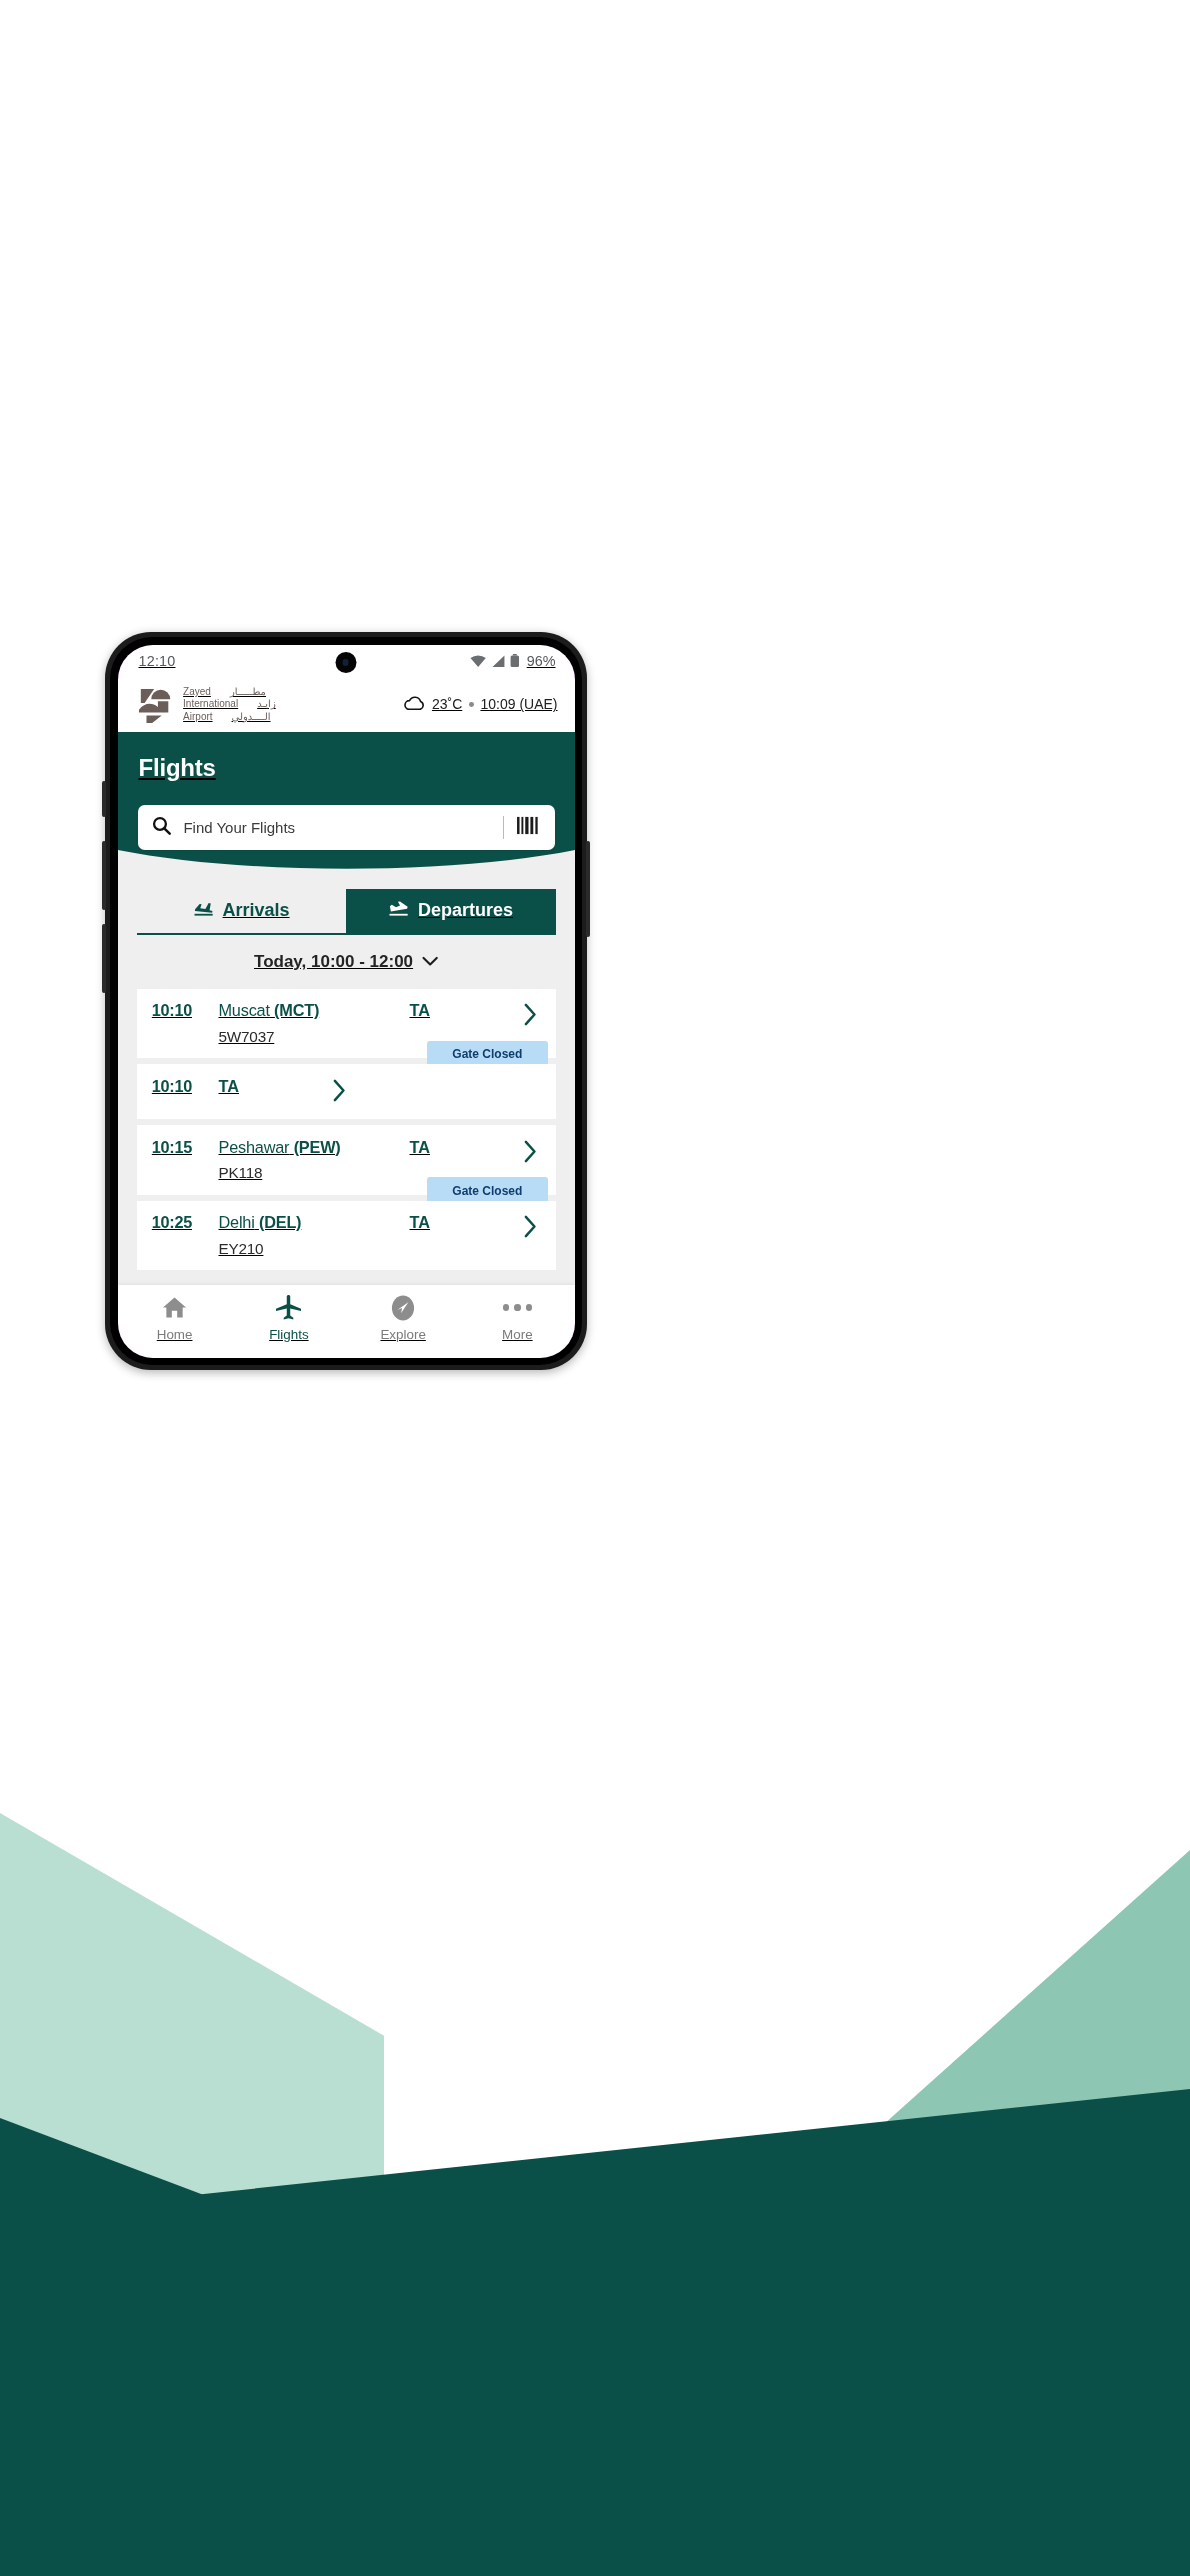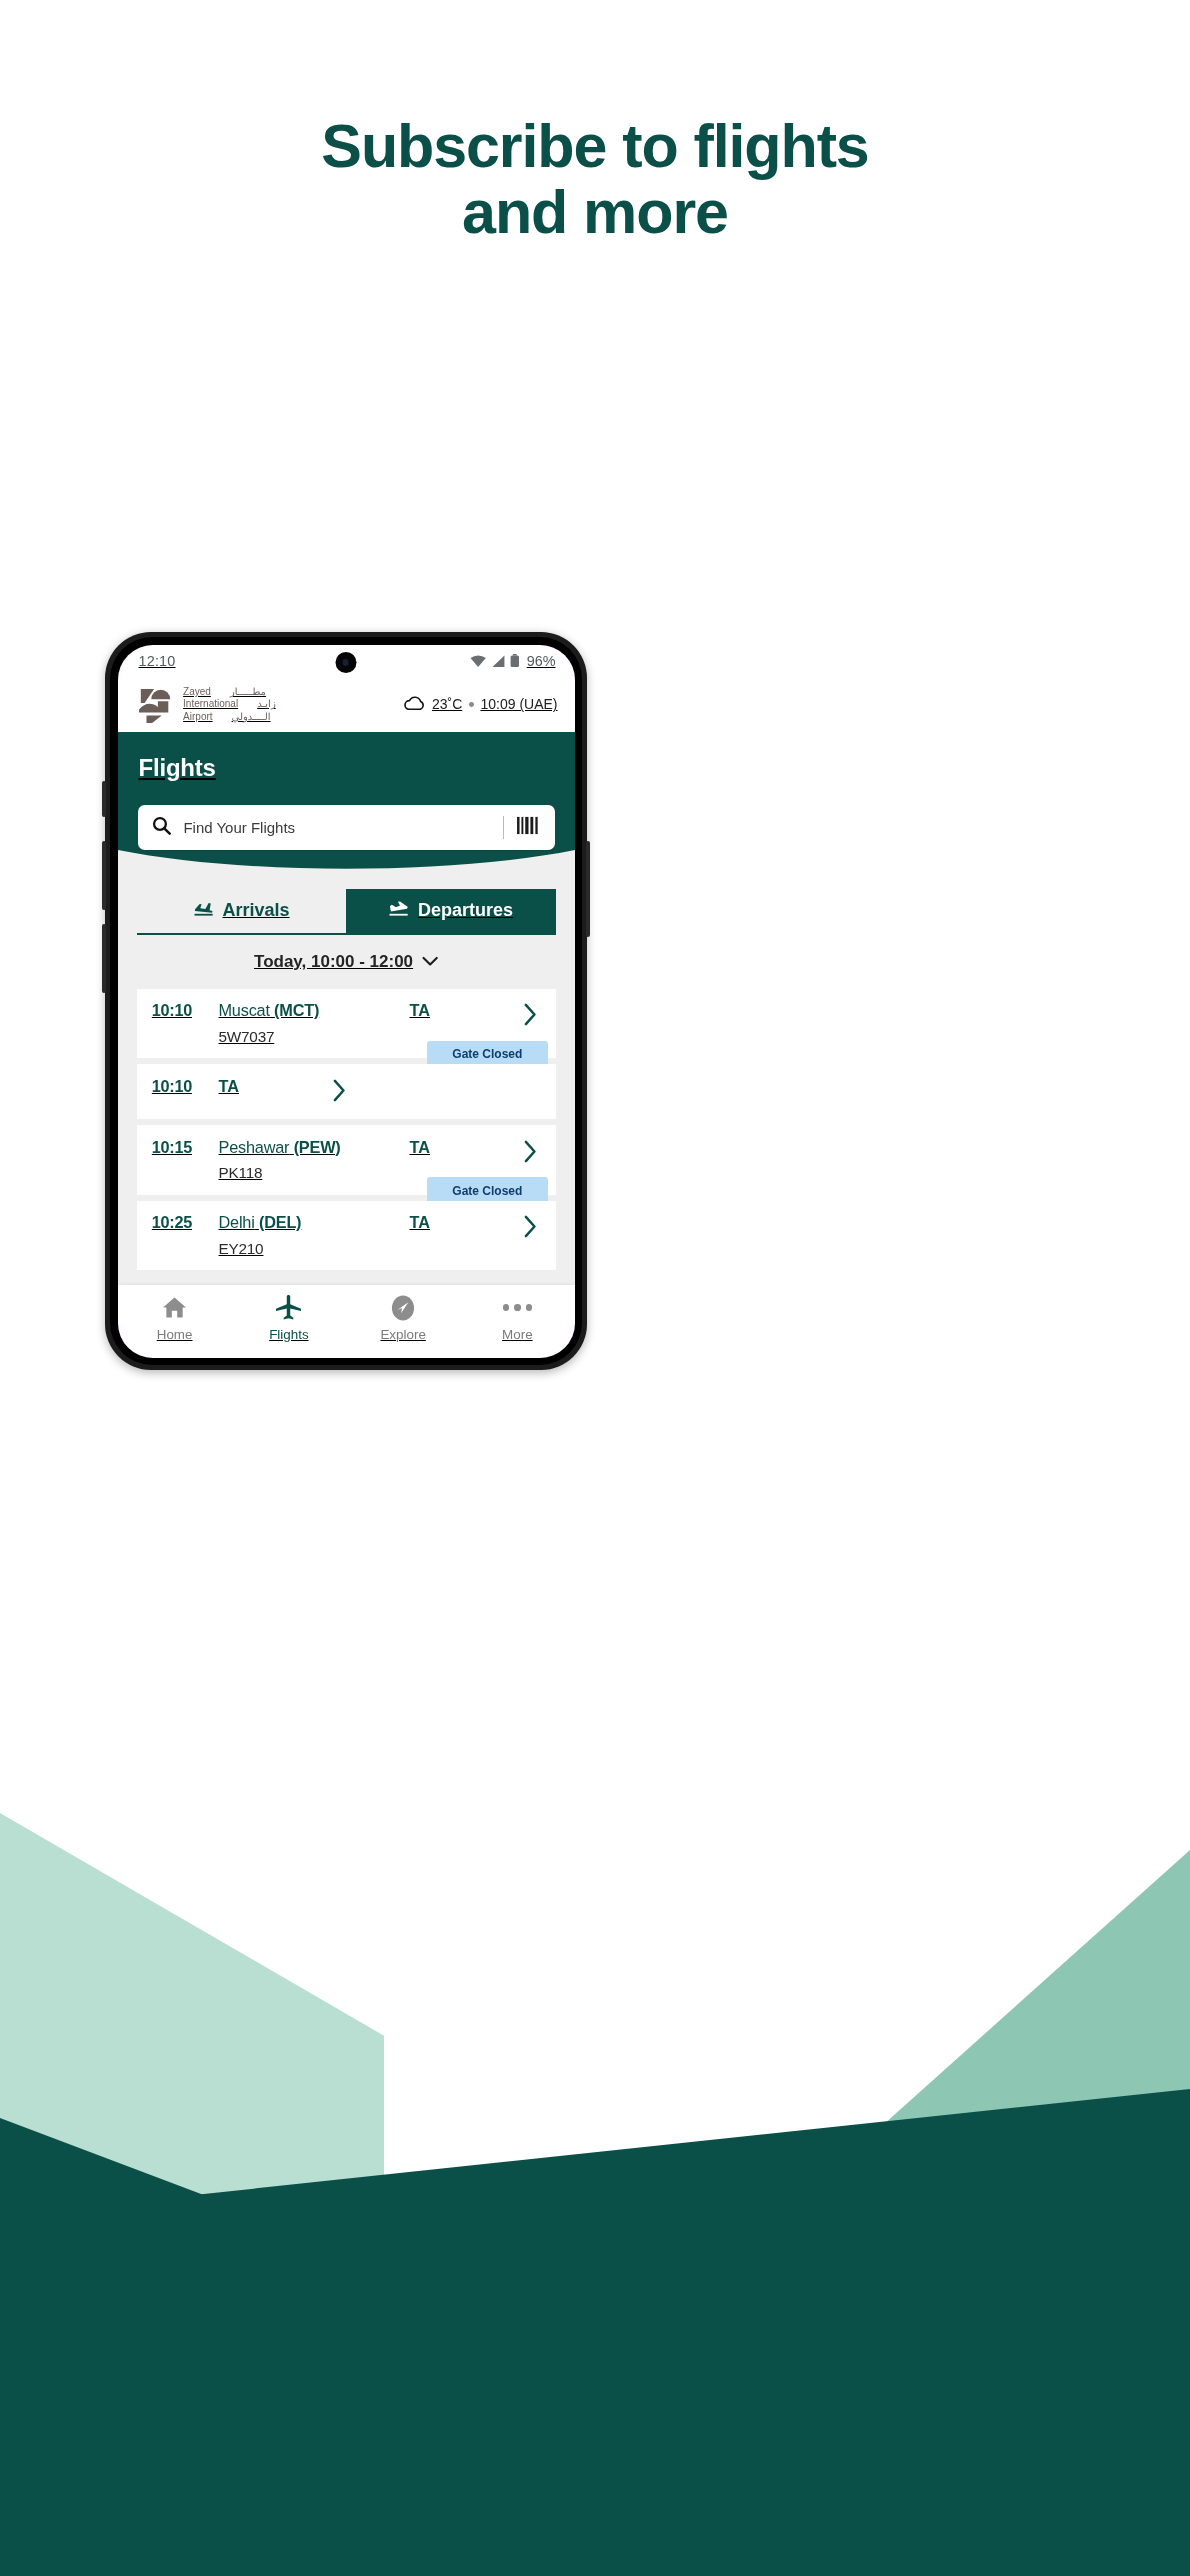--- a/index.html
+++ b/index.html
@@ -235,24 +235,20 @@
 </head>
 <body>
 
 <div id="page">
 
   <div class="bg-shape bg-mint-left"></div>
   <div class="bg-shape bg-mint-right"></div>
   <div class="bg-shape bg-deep"></div>
   <div class="bg-shape bg-deep-left"></div>
 
-  <div class="headline">
-    <div>Subscribe to flights</div>
-    <div>and more</div>
-  </div>
 
   <div id="phone">
     <div class="phone-body"></div>
     <div class="phone-bezel"></div>
     <div class="side-btn b1"></div>
     <div class="side-btn b2"></div>
     <div class="side-btn b3"></div>
     <div class="side-btn b4"></div>
 
     <div class="phone-screen">

